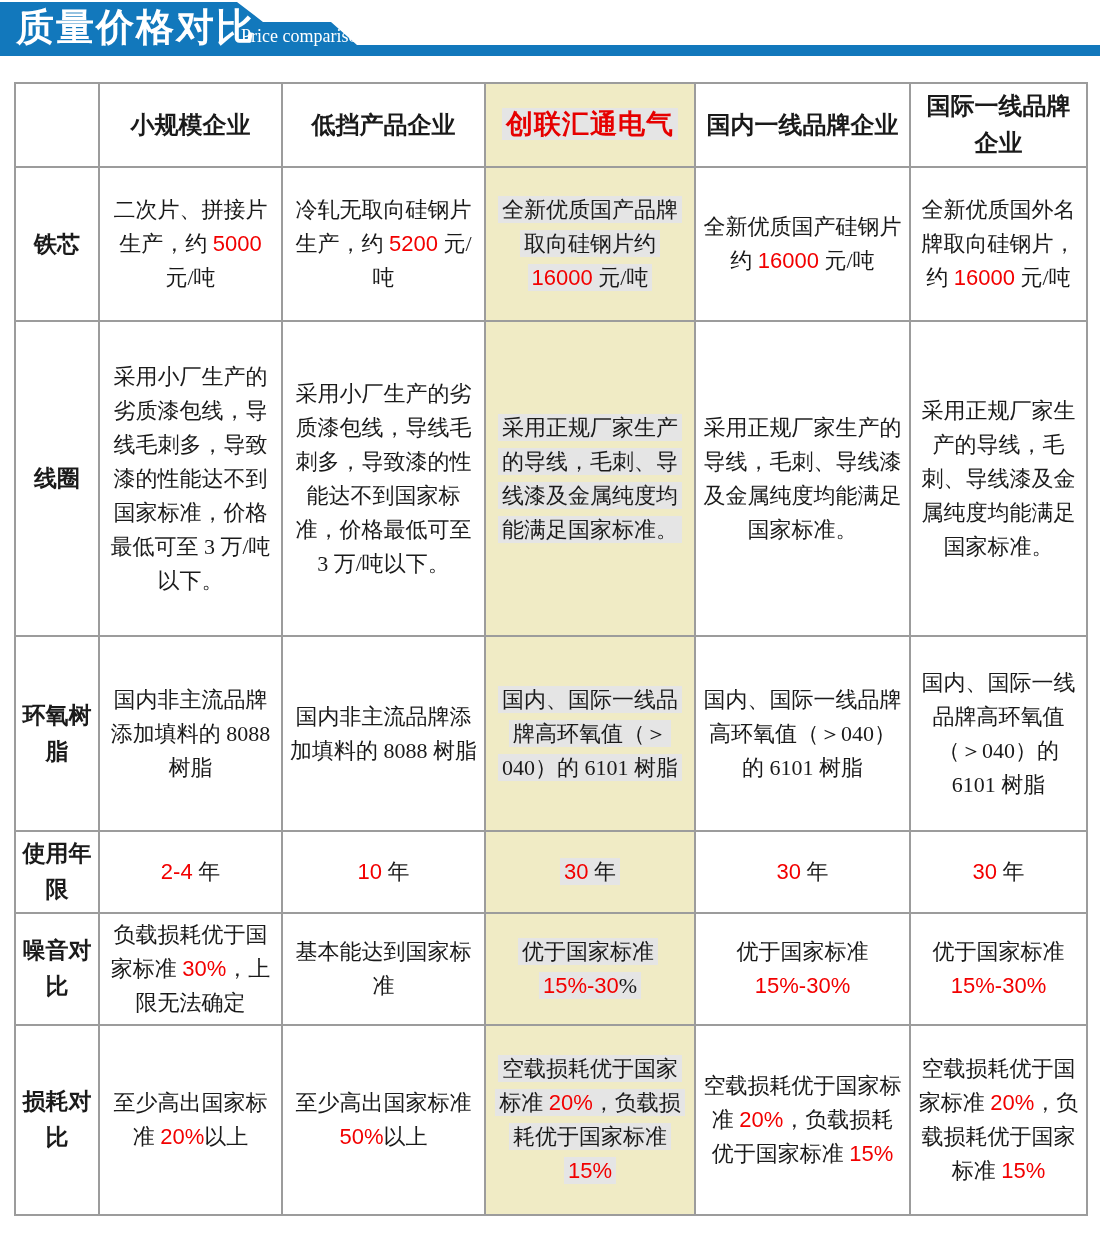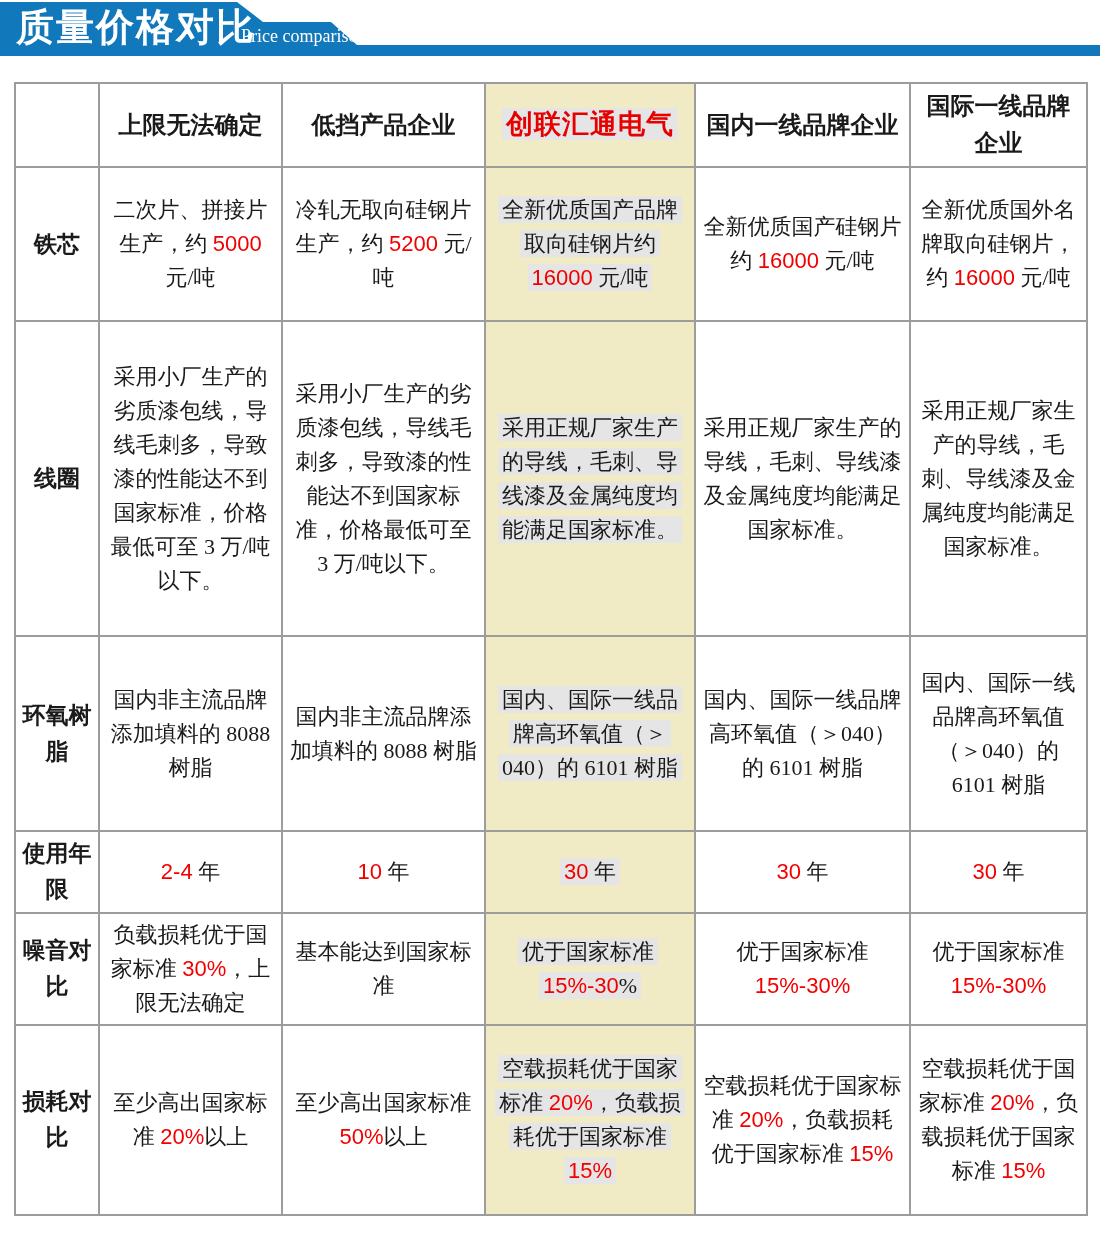--- a/index.html
+++ b/index.html
@@ -83,21 +83,21 @@
       <col style="width:84px">
         <col style="width:183px">
         <col style="width:203px">
       <col style="width:210px">
         <col style="width:215px">
         <col style="width:177px">
     </colgroup>
     <thead>
       <tr>
           <th></th>
-          <th>上限无法确定</th>
+          <th>小规模企业</th>
           <th>低挡产品企业</th>
           <th class="ylw"><span class="hl brand">创联汇通电气</span></th>
           <th>国内一线品牌企业</th>
           <th>国际一线品牌企业</th>
         </tr>
     </thead>
     <tbody>
         <tr>
           <th class="rowhead">铁芯</th>
           <td><span>二次片、拼接片生产，约 </span><span class="red">5000</span><span> 元/吨</span></td>

